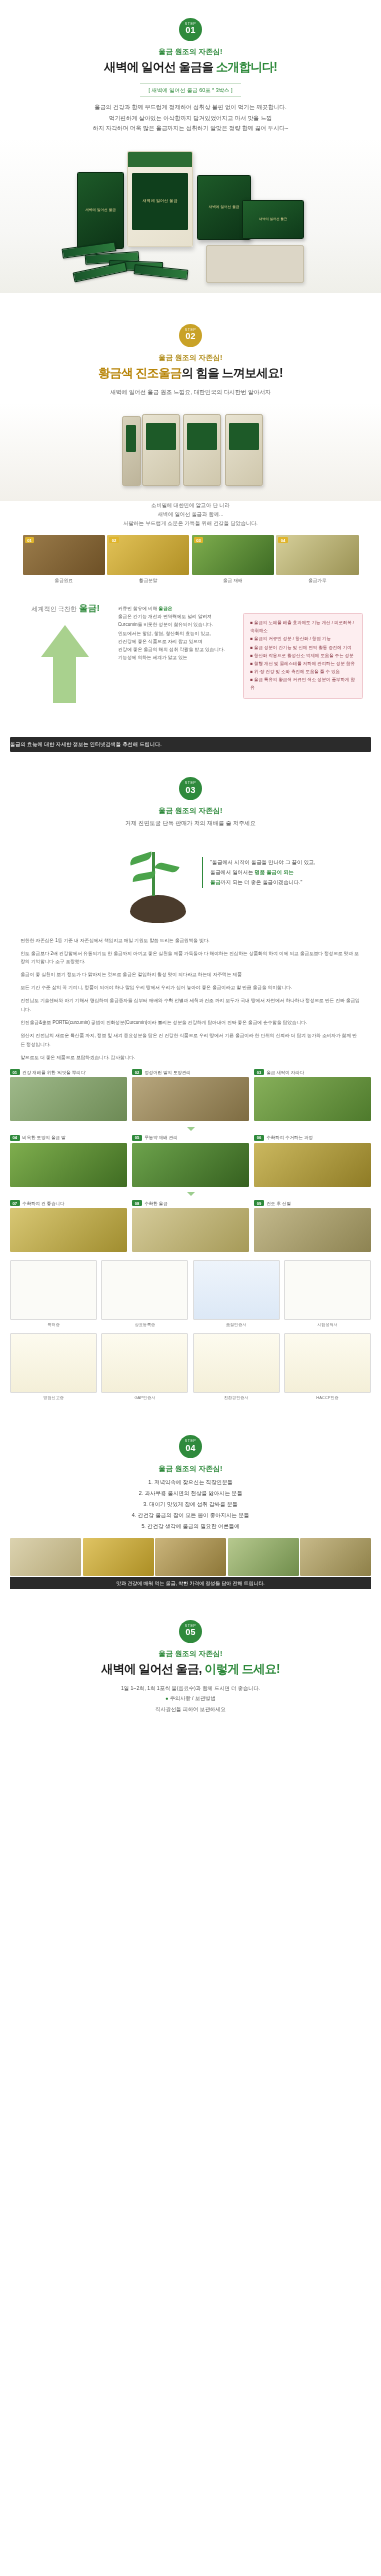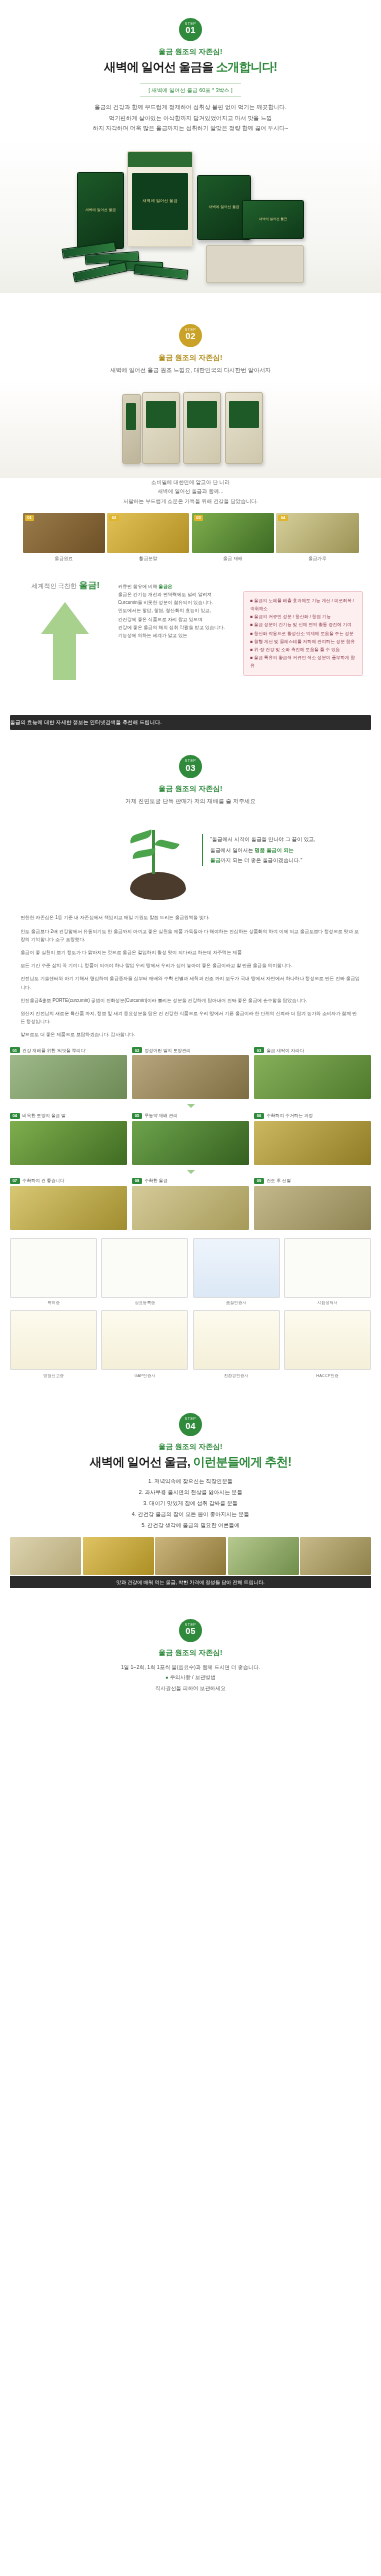--- a/index.html
+++ b/index.html
@@ -220,20 +220,23 @@
   </div>
 
   <div class="spacer-lg"></div>
 
   <div class="section">
     <div class="badge gold">
       <span class="b-top">STEP</span>
       <span class="b-num">02</span>
     </div>
     <div class="sub-title gold">울금 원조의 자존심!</div>
+    <div class="main-title">
+      <span class="gld">황금색 진조울금</span><span>의 힘을 느껴보세요!</span>
+    </div>
     <div class="lead">새벽에 일어선 울금 원조 느낌요, 대한민국의 다시한번 알아서자</div>
 
     <div class="pouch-wrap">
       <div class="pouch wide">
           <div class="p-band"></div>
         </div>
       <div class="pouch p1">
           <div class="p-band"></div>
         </div>
       <div class="pouch p2">
@@ -440,23 +443,20 @@
   </div>
 
   <div class="spacer-lg"></div>
 
   <div class="section">
     <div class="badge">
       <span class="b-top">STEP</span>
       <span class="b-num">04</span>
     </div>
     <div class="sub-title">울금 원조의 자존심!</div>
-    <div class="main-title">
-      <span>새벽에 일어선 울금, </span><span class="grn">이런분들에게 추천!</span>
-    </div>
     <div class="rec-list">
       <div>1. 저녁약속에 잦으신는 직장인분들</div>
       <div>2. 과사무용 울시면의 헌상을 앓아시는 분들</div>
       <div>3. 대이기 맛있게 잡에 섭취 감싸을 분들</div>
       <div>4. 간건강 울금의 잠이 모든 몸이 좋아지시는 분들</div>
       <div>5. 간건강 생각에 울금의 필요한 어른들에</div>
     </div>
     <div class="rec-strip">
       <div class="rs rs1"></div>
       <div class="rs rs2"></div>
@@ -468,20 +468,23 @@
   </div>
 
   <div class="spacer-lg"></div>
 
   <div class="section">
     <div class="badge">
       <span class="b-top">STEP</span>
       <span class="b-num">05</span>
     </div>
     <div class="sub-title">울금 원조의 자존심!</div>
+    <div class="main-title">
+      <span>새벽에 일어선 울금, </span><span class="grn">이렇게 드세요!</span>
+    </div>
     <div class="howto">
       <div>1일 1~2회, 1회 1포씩 물(음료수)과 함께 드시면 더 좋습니다.</div>
       <div><span class="dot">●</span> <span>주의사항 / 보관방법</span></div>
       <div>직사광선을 피하여 보관하세요</div>
     </div>
   </div>
 
   <div class="spacer-md"></div>
 </div>
 

